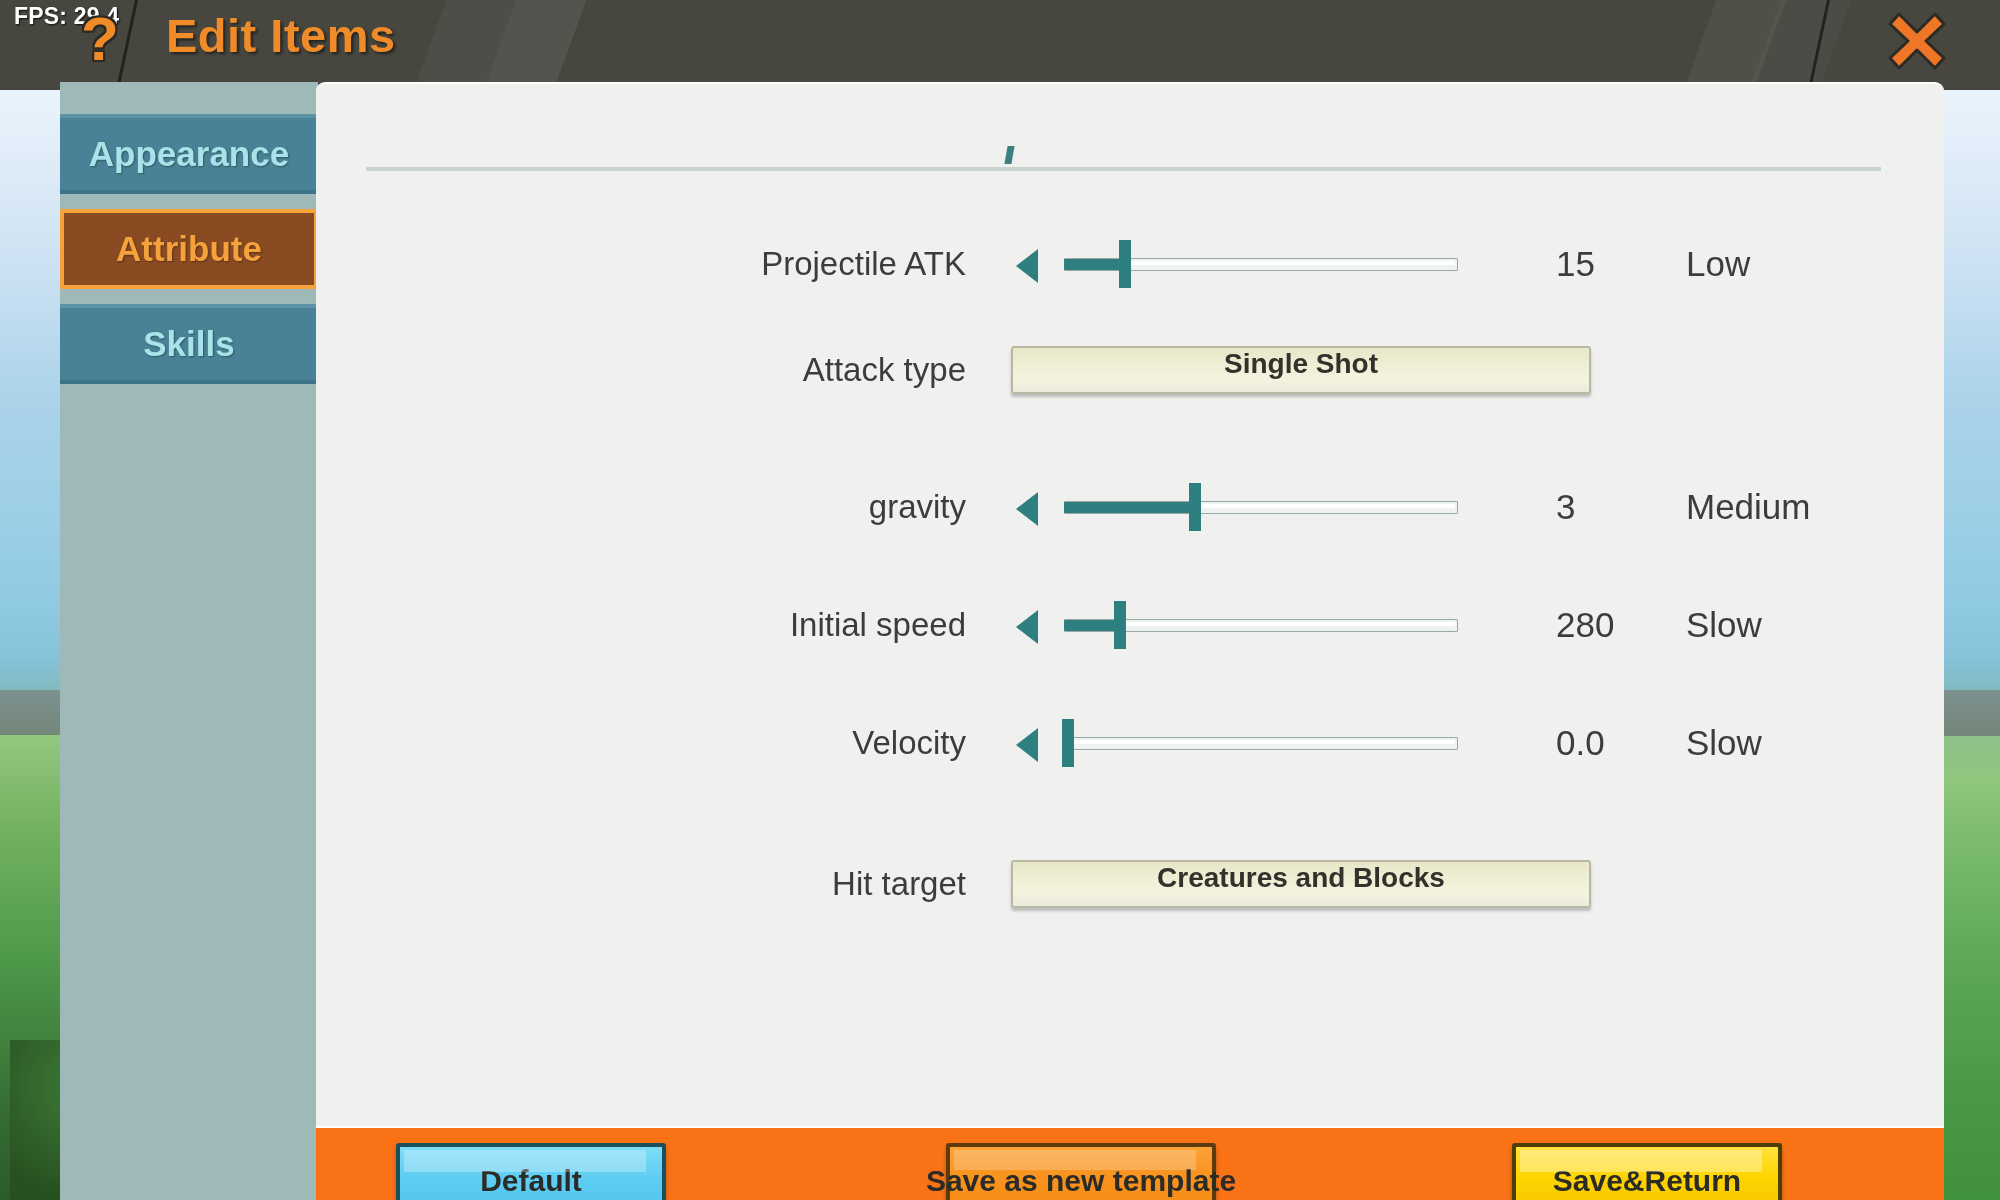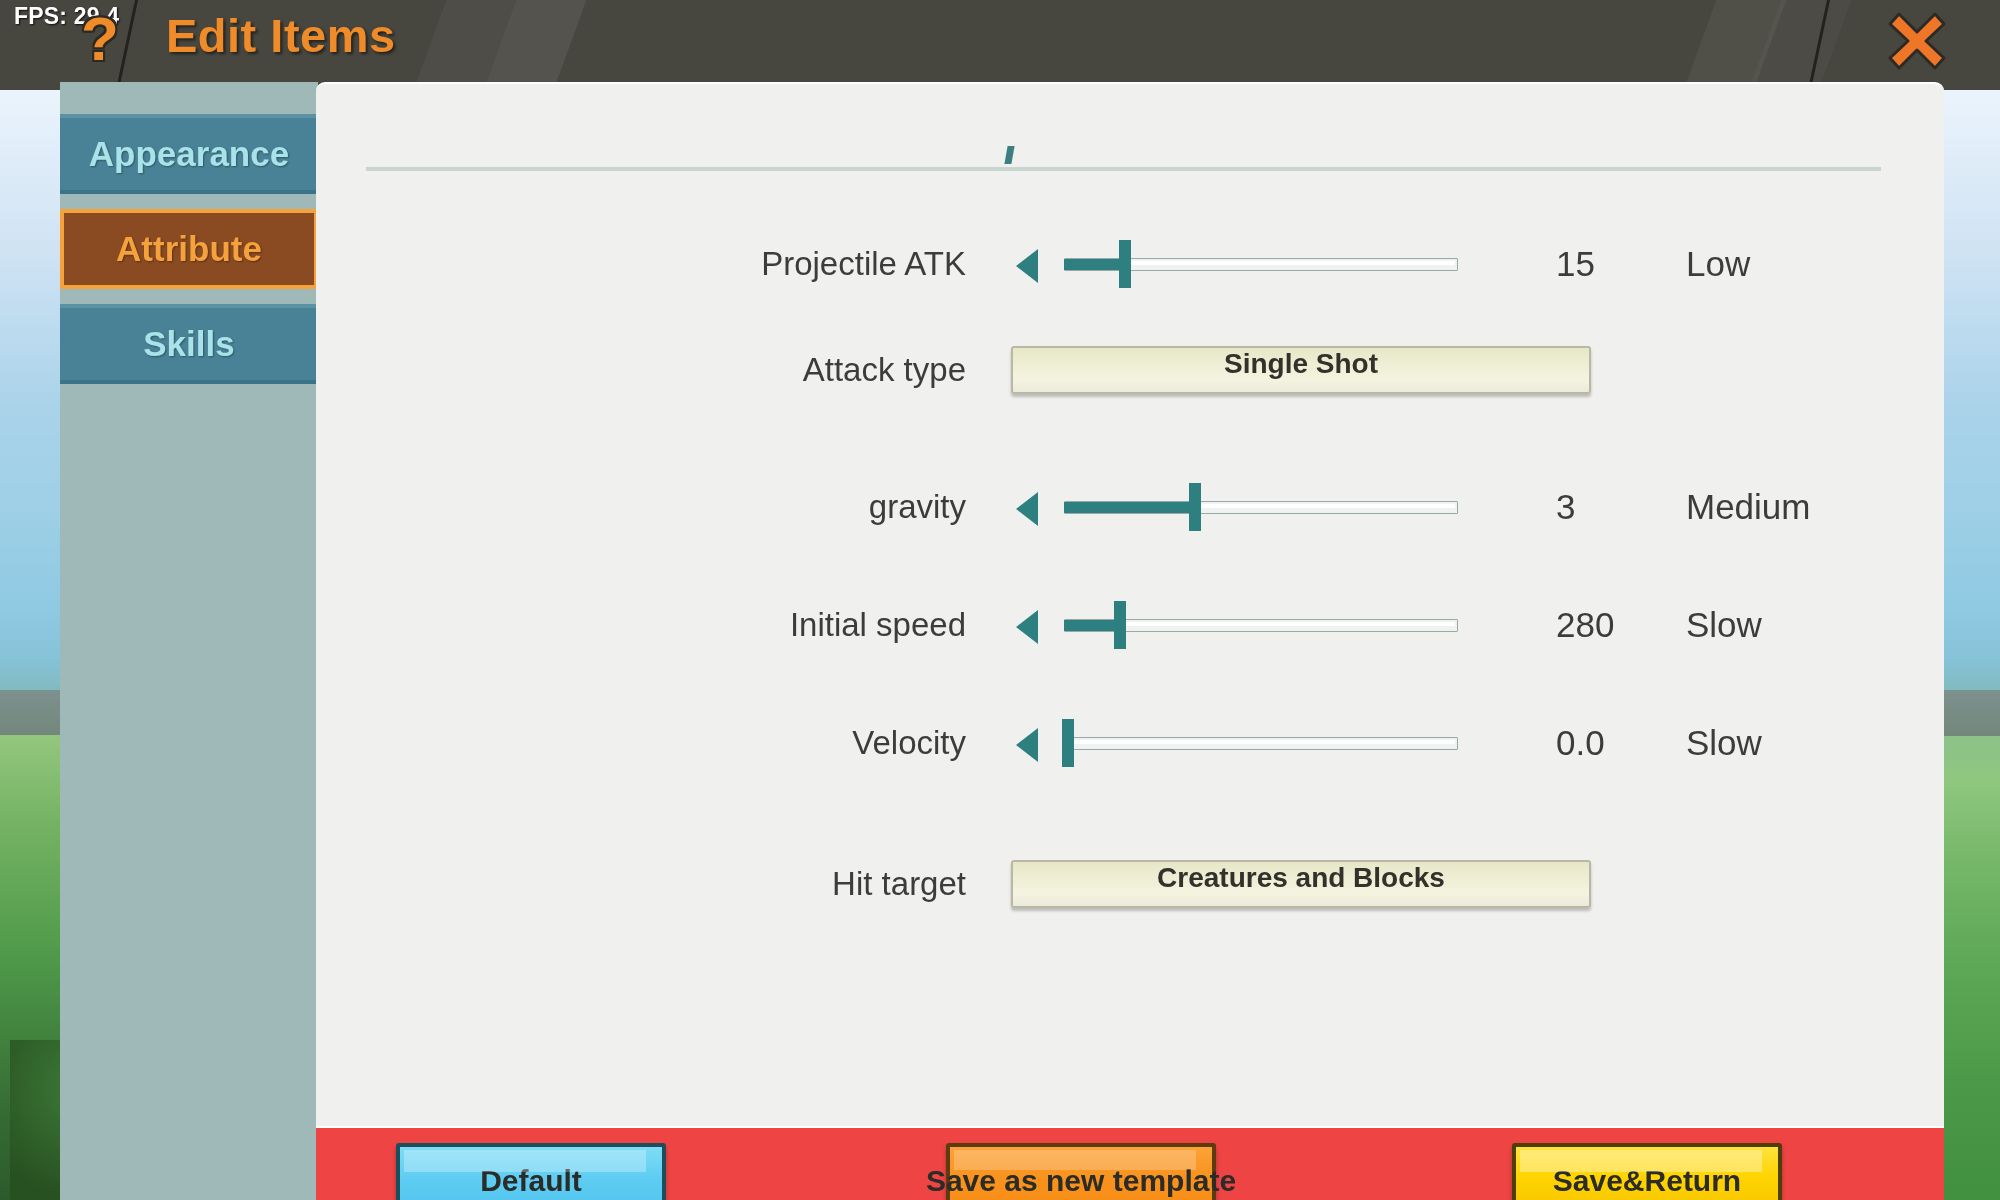--- a/index.html
+++ b/index.html
@@ -280,21 +280,21 @@
     color: #33312b;
     font-size: 28px;
     font-weight: bold;
   }
 
   
   #footer {
     position: absolute;
     left: 258px; top: 1044px;
     width: 1628px; height: 74px;
-    background: #ef4444;
+    background: #f97316;
     border-top: 2px solid #ffffff;
   }
   .footer-button {
     position: absolute;
     top: 15px;
     height: 75px;
     border: 4px solid #2b2b28;
     border-radius: 3px;
     display: flex;
     align-items: center;

